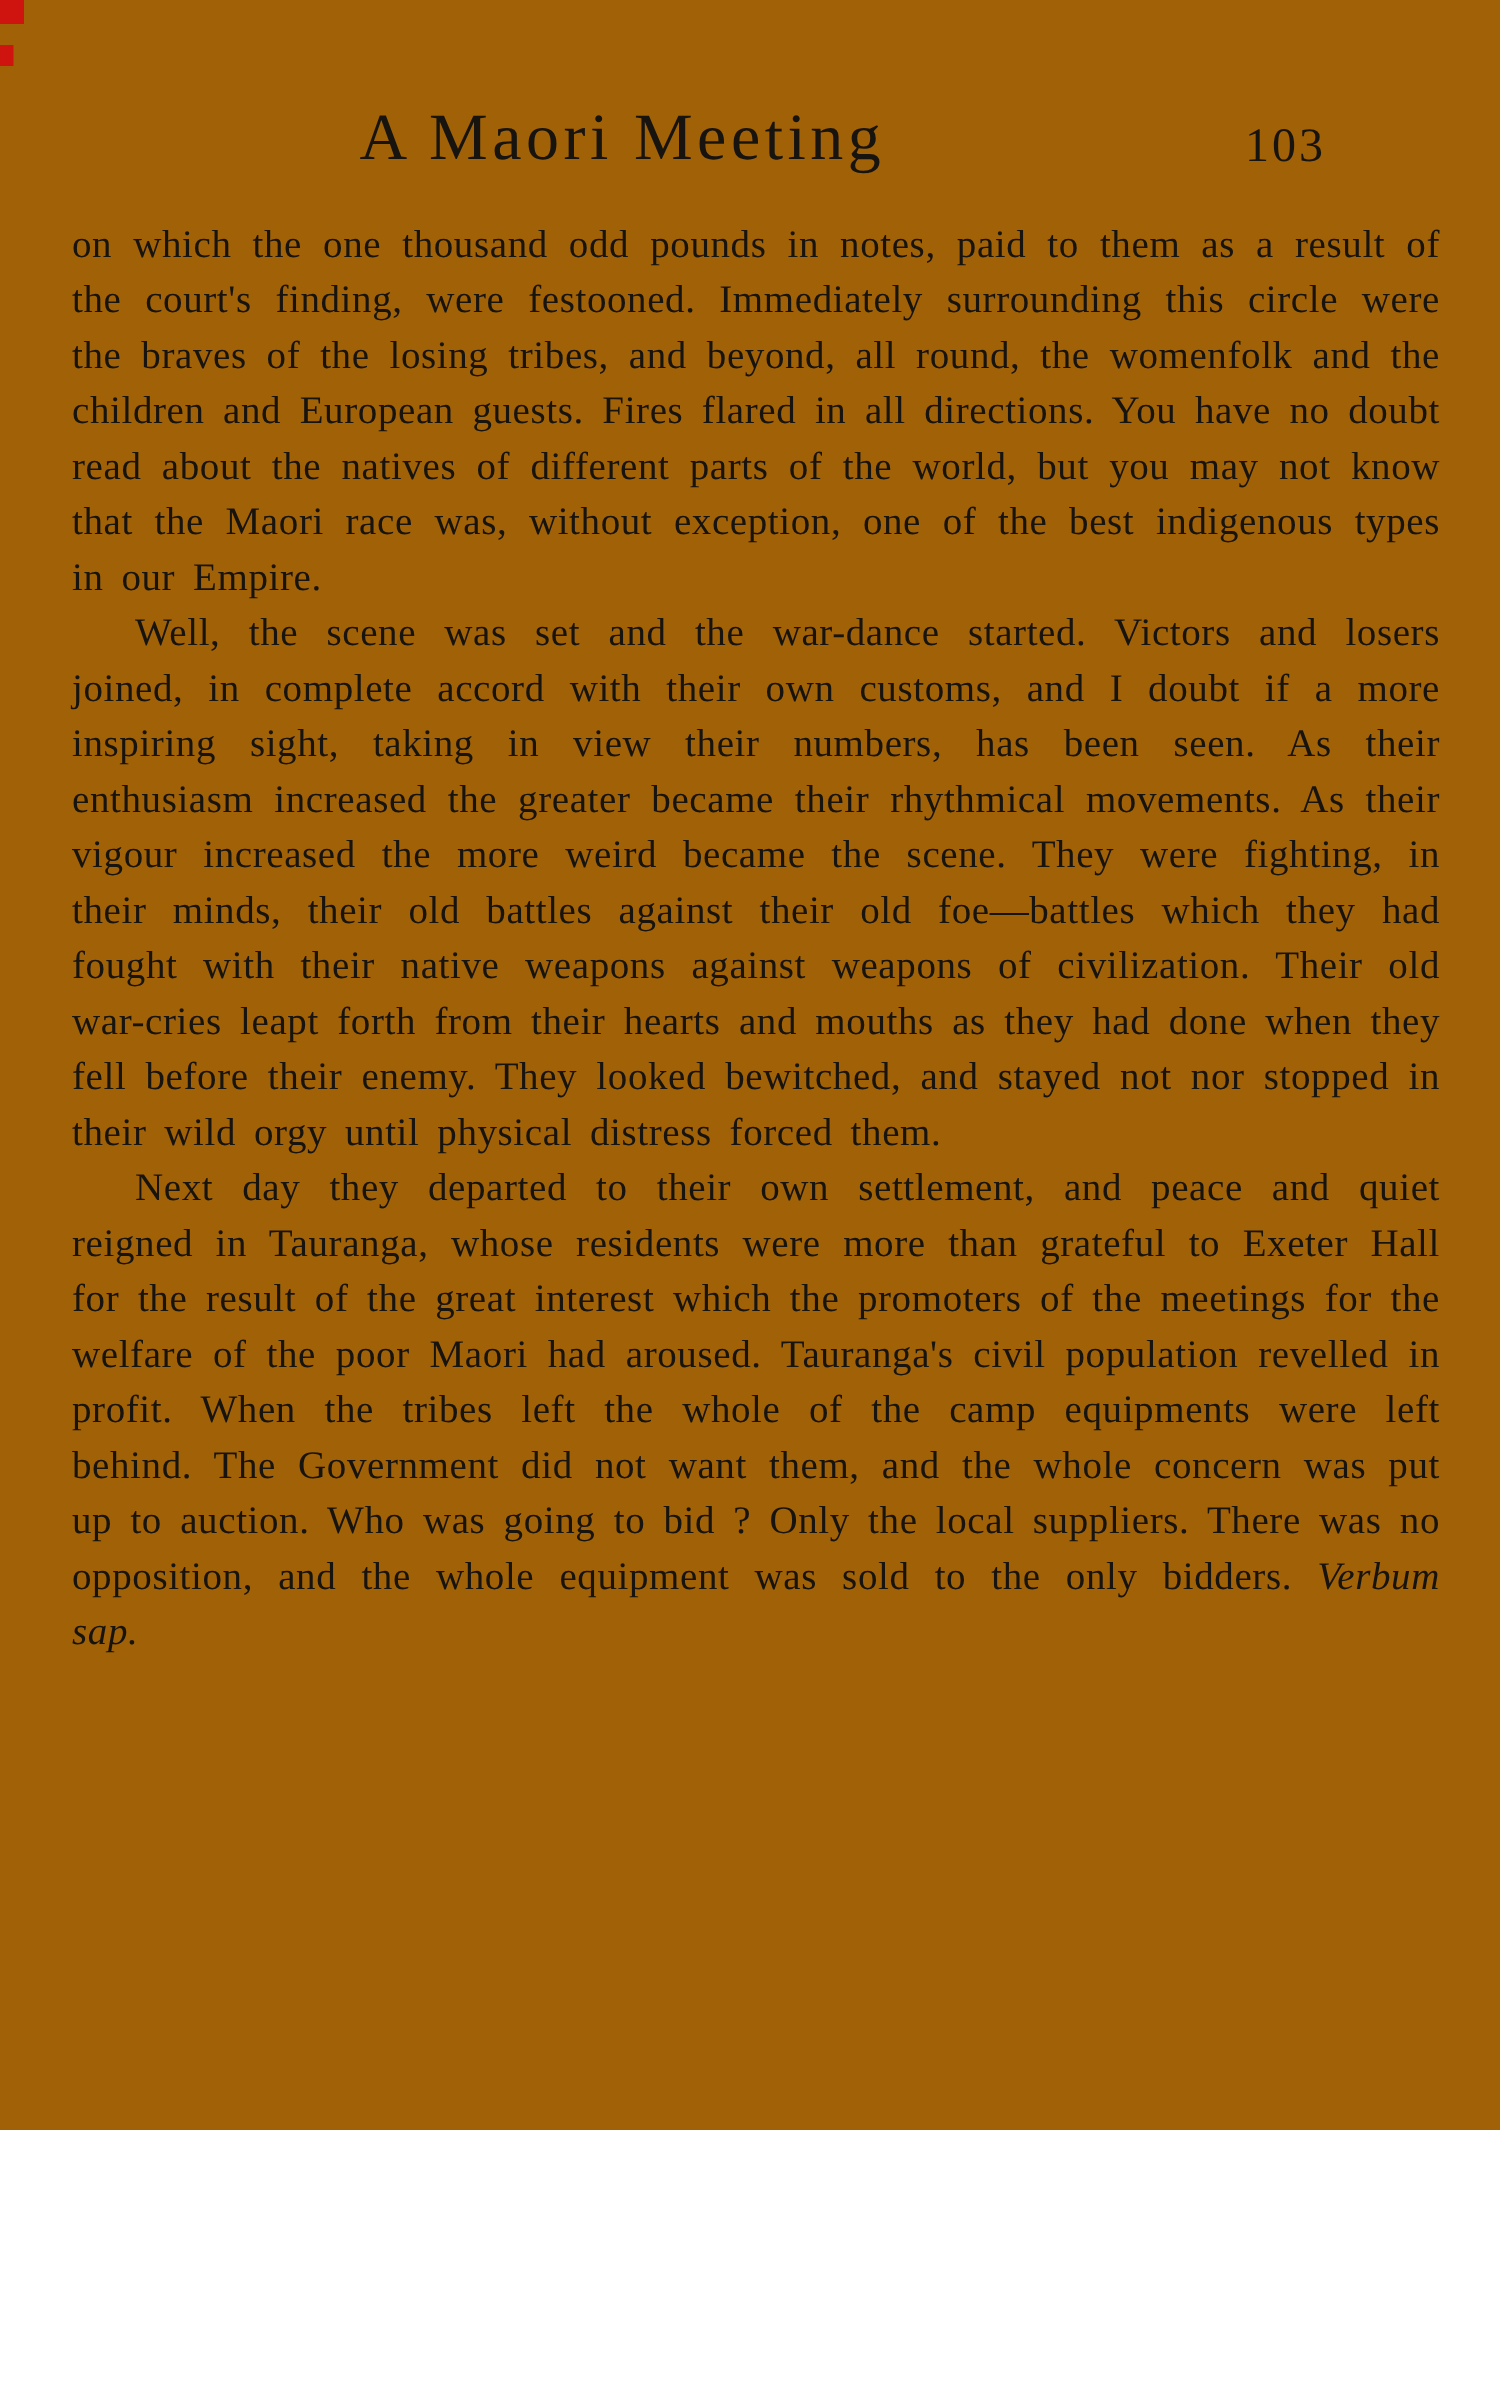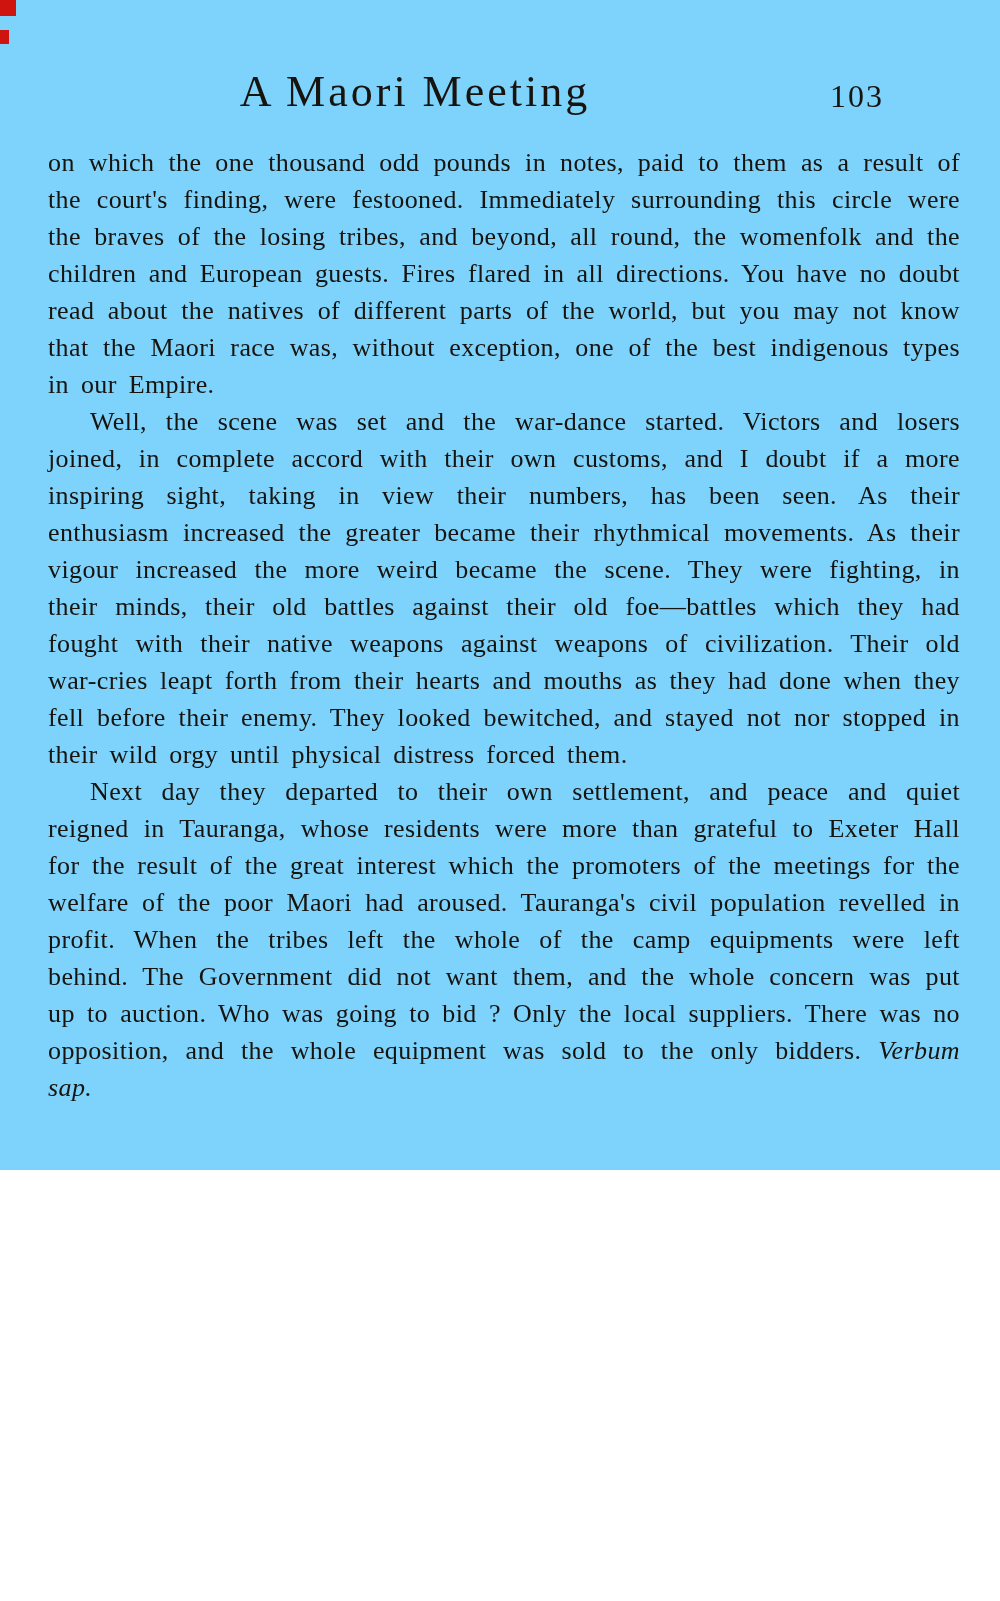--- a/index.html
+++ b/index.html
@@ -3,22 +3,22 @@
 <meta charset="utf-8">
 <style>
   html, body {
     margin: 0;
     padding: 0;
     background: #ffffff;
   }
   .page {
     position: relative;
     width: 1000px;
-    height: 1170px;
-    background: #7dd3fc;
+    height: 1420px;
+    background: #a16207;
     font-family: "Liberation Serif", "DejaVu Serif", serif;
     color: #17130f;
     overflow: hidden;
   }
   .artifact {
     position: absolute;
     background: #cf1410;
   }
   .artifact.mark-1 { left: 0; top: 0; width: 16px; height: 16px; }
   .artifact.mark-2 { left: 0; top: 30px; width: 9px; height: 14px; }

